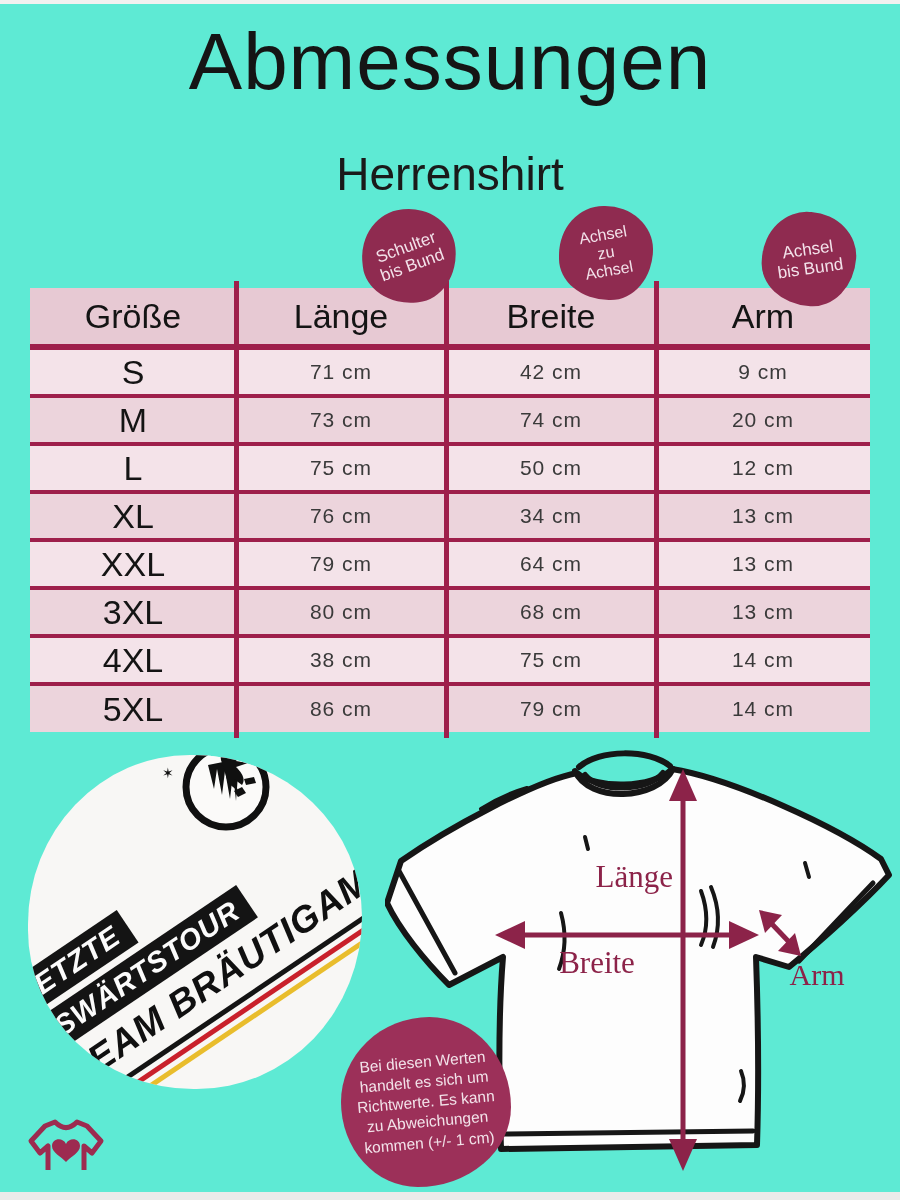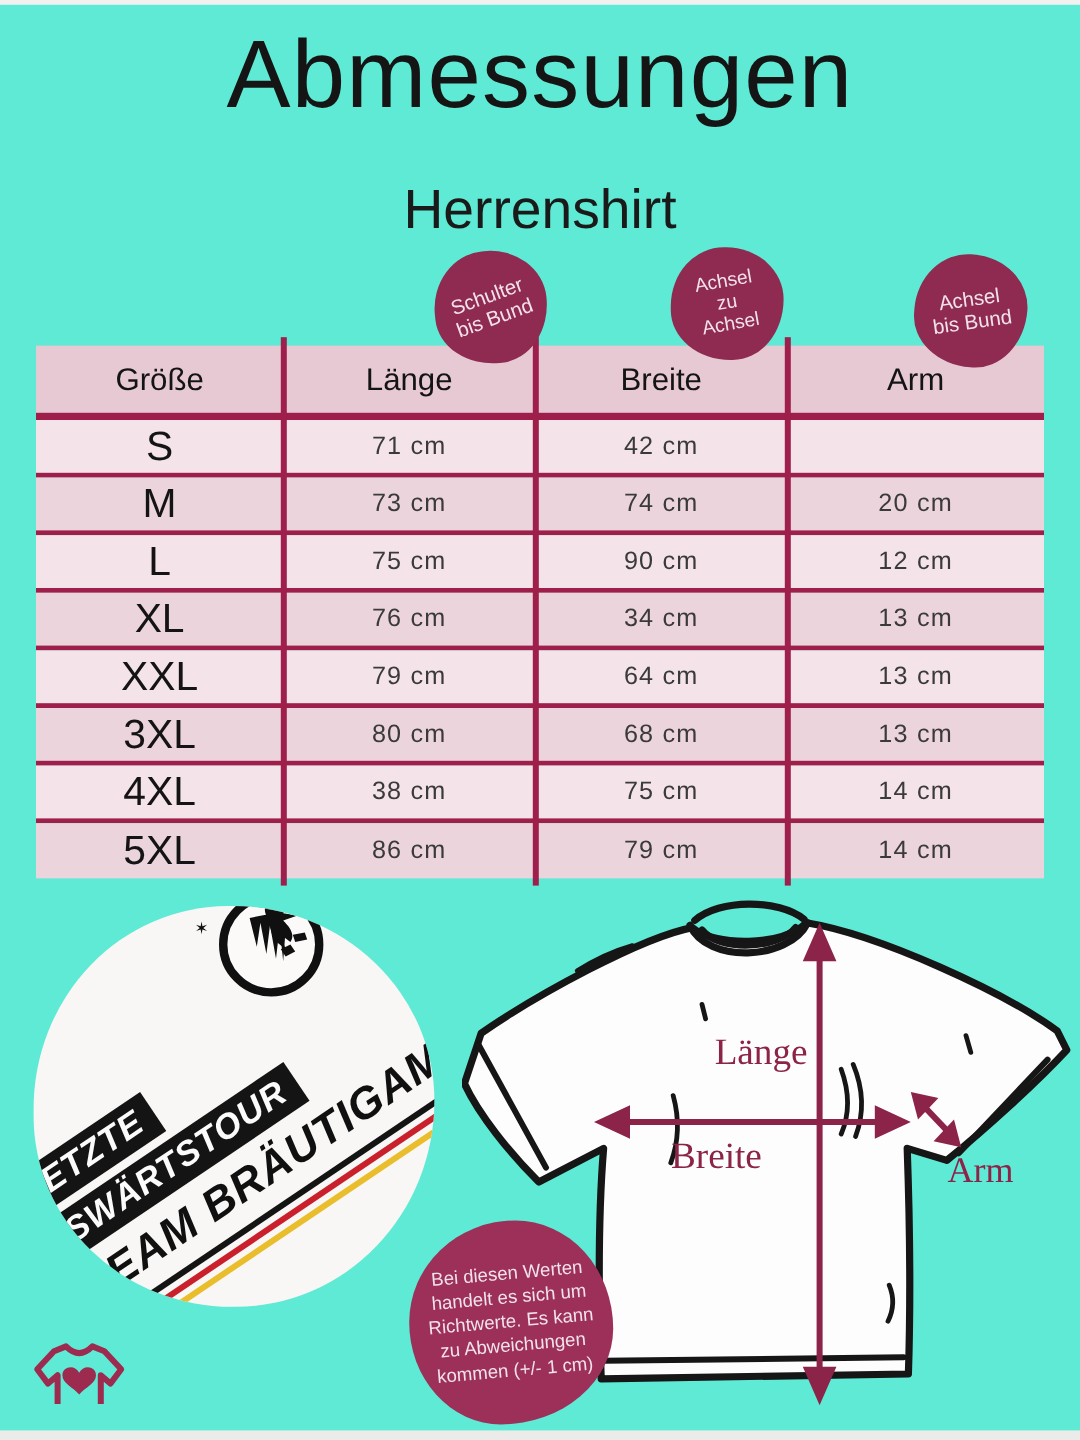--- a/index.html
+++ b/index.html
@@ -29,21 +29,21 @@
   
   .sizetable{position:absolute;left:30px;top:288px;width:840px;z-index:2;}
   .thead{height:62px;background:#e7c9d3;border-bottom:6px solid #9e1f4b;
          display:grid;grid-template-columns:206px 210px 210px 214px;box-sizing:border-box;}
   .trow{height:48px;border-bottom:4px solid #9e1f4b;
         display:grid;grid-template-columns:206px 210px 210px 214px;box-sizing:border-box;}
   .trow.last{height:46px;border-bottom:none;}
   .trow.light{background:#f4e3e9;}
   .trow.dark{background:#ecd4dc;}
   .cell{display:flex;align-items:center;justify-content:center;}
-  .hcell{font-size:26px;color:#141414;}
+  .hcell{font-size:34px;color:#141414;}
   .scell{font-size:34px;color:#141414;}
   .vcell{font-size:21px;color:#3a3a3a;font-weight:400;letter-spacing:1px;}
   .vline{position:absolute;top:-7px;width:5px;height:457px;background:#9e1f4b;}
   #vline1{left:204px;} #vline2{left:414px;} #vline3{left:624px;}
 
   
   .photo{position:absolute;left:28px;top:755px;width:334px;height:334px;background:#f8f7f5;
          border-radius:49% 51% 50% 50% / 51% 49% 52% 48%;overflow:hidden;z-index:3;}
   .bannergroup{position:absolute;left:-50px;top:118px;width:440px;transform:rotate(-34deg);}
   .bannerline{display:block;width:max-content;font-weight:bold;font-style:italic;letter-spacing:1px;}
@@ -102,31 +102,32 @@
       <div class="cell hcell">Größe</div>
       <div class="cell hcell">Länge</div>
       <div class="cell hcell">Breite</div>
       <div class="cell hcell">Arm</div>
     </div>
 
     <div class="trow light">
       <div class="cell scell">S</div>
       <div class="cell vcell">71 cm</div>
       <div class="cell vcell">42 cm</div>
+      <div class="cell vcell">9 cm</div>
     </div>
     <div class="trow dark">
       <div class="cell scell">M</div>
       <div class="cell vcell">73 cm</div>
       <div class="cell vcell">74 cm</div>
       <div class="cell vcell">20 cm</div>
     </div>
     <div class="trow light">
       <div class="cell scell">L</div>
       <div class="cell vcell">75 cm</div>
-      <div class="cell vcell">90 cm</div>
+      <div class="cell vcell">50 cm</div>
       <div class="cell vcell">12 cm</div>
     </div>
     <div class="trow dark">
       <div class="cell scell">XL</div>
       <div class="cell vcell">76 cm</div>
       <div class="cell vcell">34 cm</div>
       <div class="cell vcell">13 cm</div>
     </div>
     <div class="trow light">
       <div class="cell scell">XXL</div>

